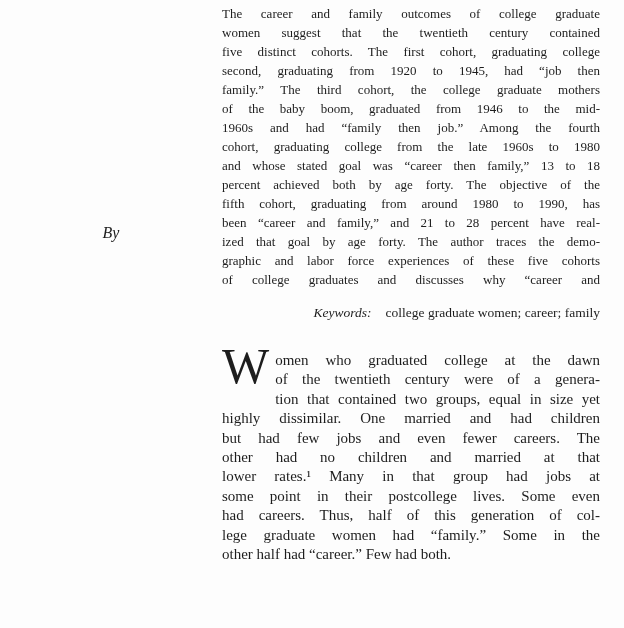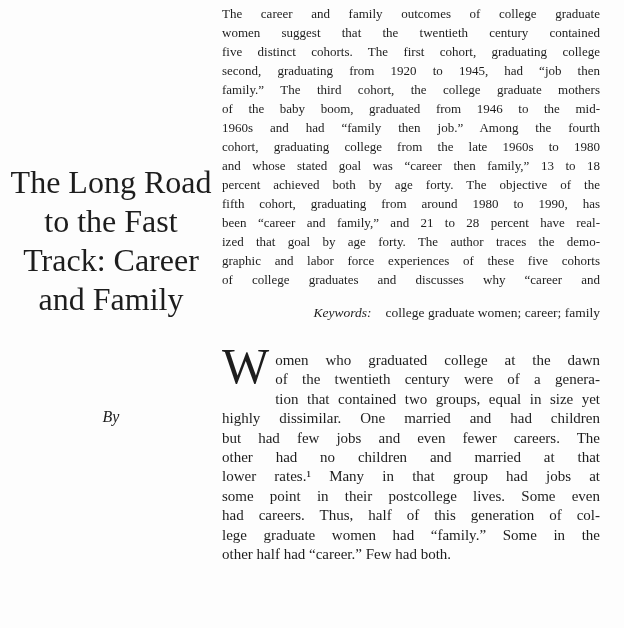--- a/index.html
+++ b/index.html
@@ -23,21 +23,21 @@
     padding-top: 163px;
     flex-shrink: 0;
     text-align: center;
   }
   .article-title .title-line {
     font-size: 32px;
     line-height: 39px;
     text-align: center;
     white-space: nowrap;
   }
-  .byline { margin-top: 88px; }
+  .byline { margin-top: 60px; }
   .by-label {
     font-style: italic;
     font-size: 16px;
     line-height: 20px;
   }
   .author-name {
     font-size: 16px;
     line-height: 22px;
     letter-spacing: 1px;
   }
@@ -89,26 +89,20 @@
   .opening-para .body-line.last {
     text-align-last: left;
   }
 </style>
 </head>
 <body style="background: rgb(253, 253, 253);">
 
 <div class="page" style="color: rgb(29, 29, 29);">
 
   <div class="left-col">
-    <div class="article-title">
-      <div class="title-line">The Long Road</div>
-      <div class="title-line">to the Fast</div>
-      <div class="title-line">Track: Career</div>
-      <div class="title-line">and Family</div>
-    </div>
     <div class="byline">
       <div class="by-label">By</div>
     </div>
   </div>
 
   <div class="right-col">
 
     <div class="abstract">
       <div class="abs-line">The career and family outcomes of college graduate</div>
       <div class="abs-line">women suggest that the twentieth century contained</div>

